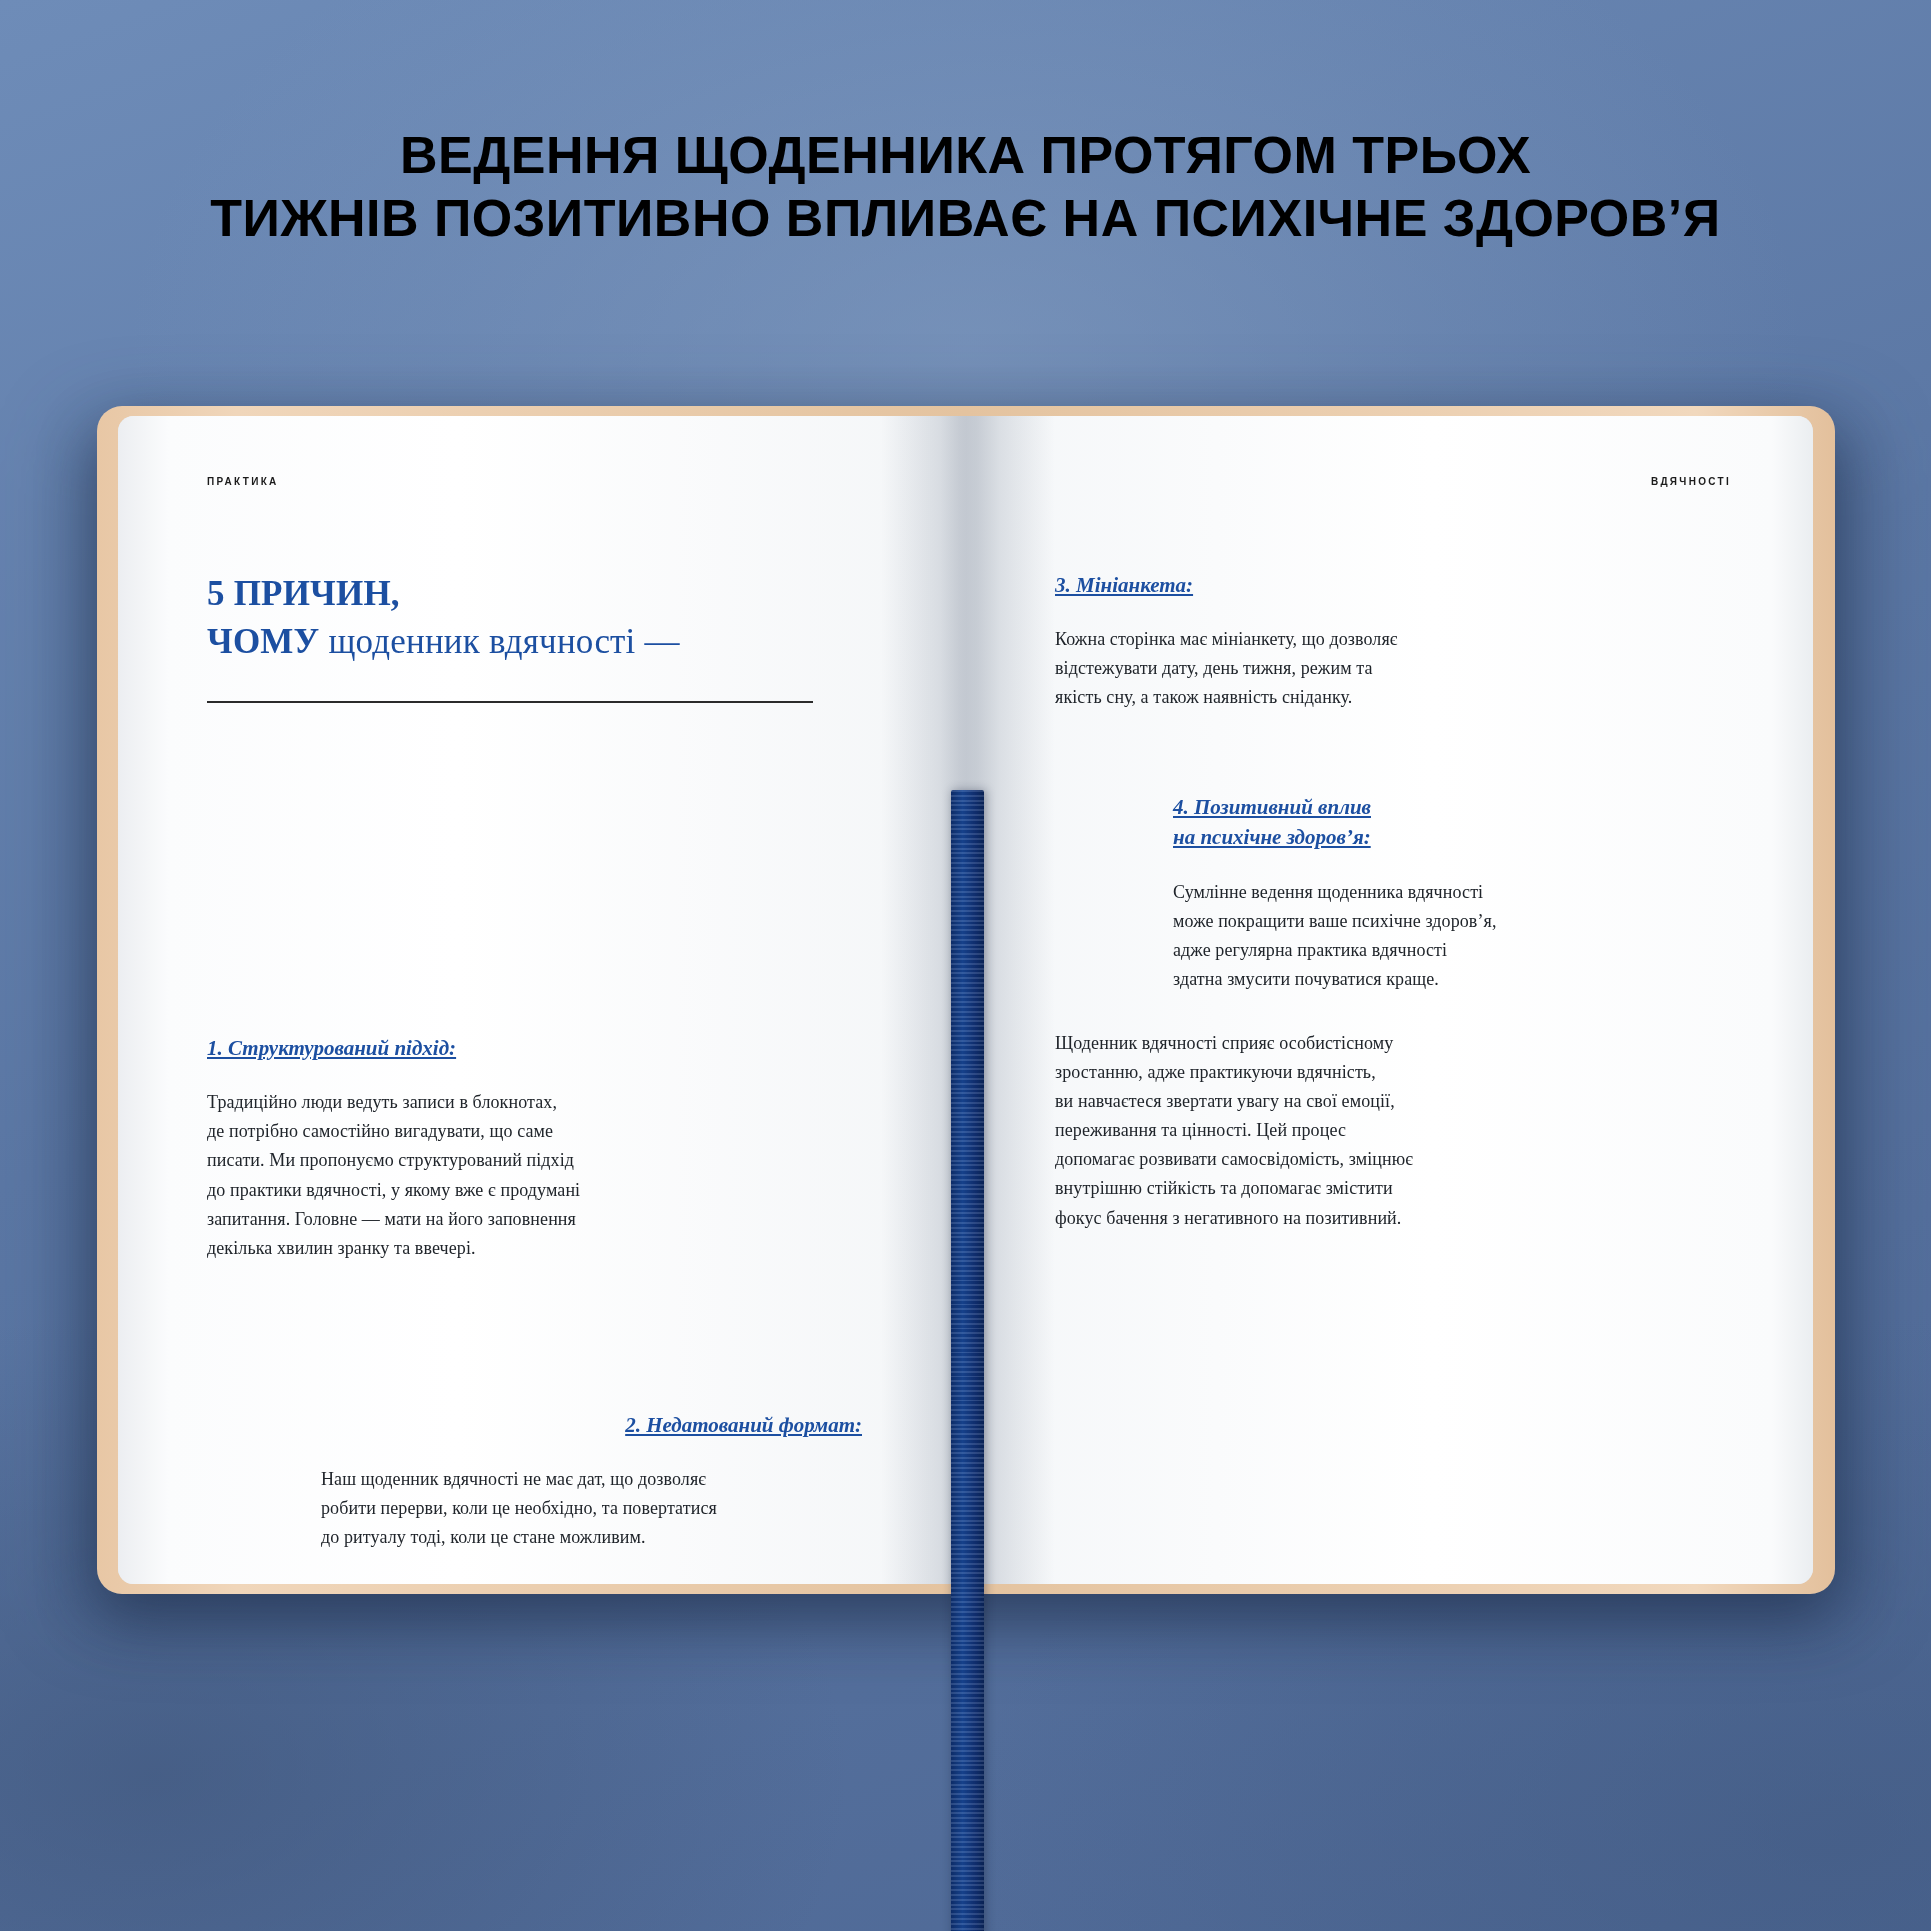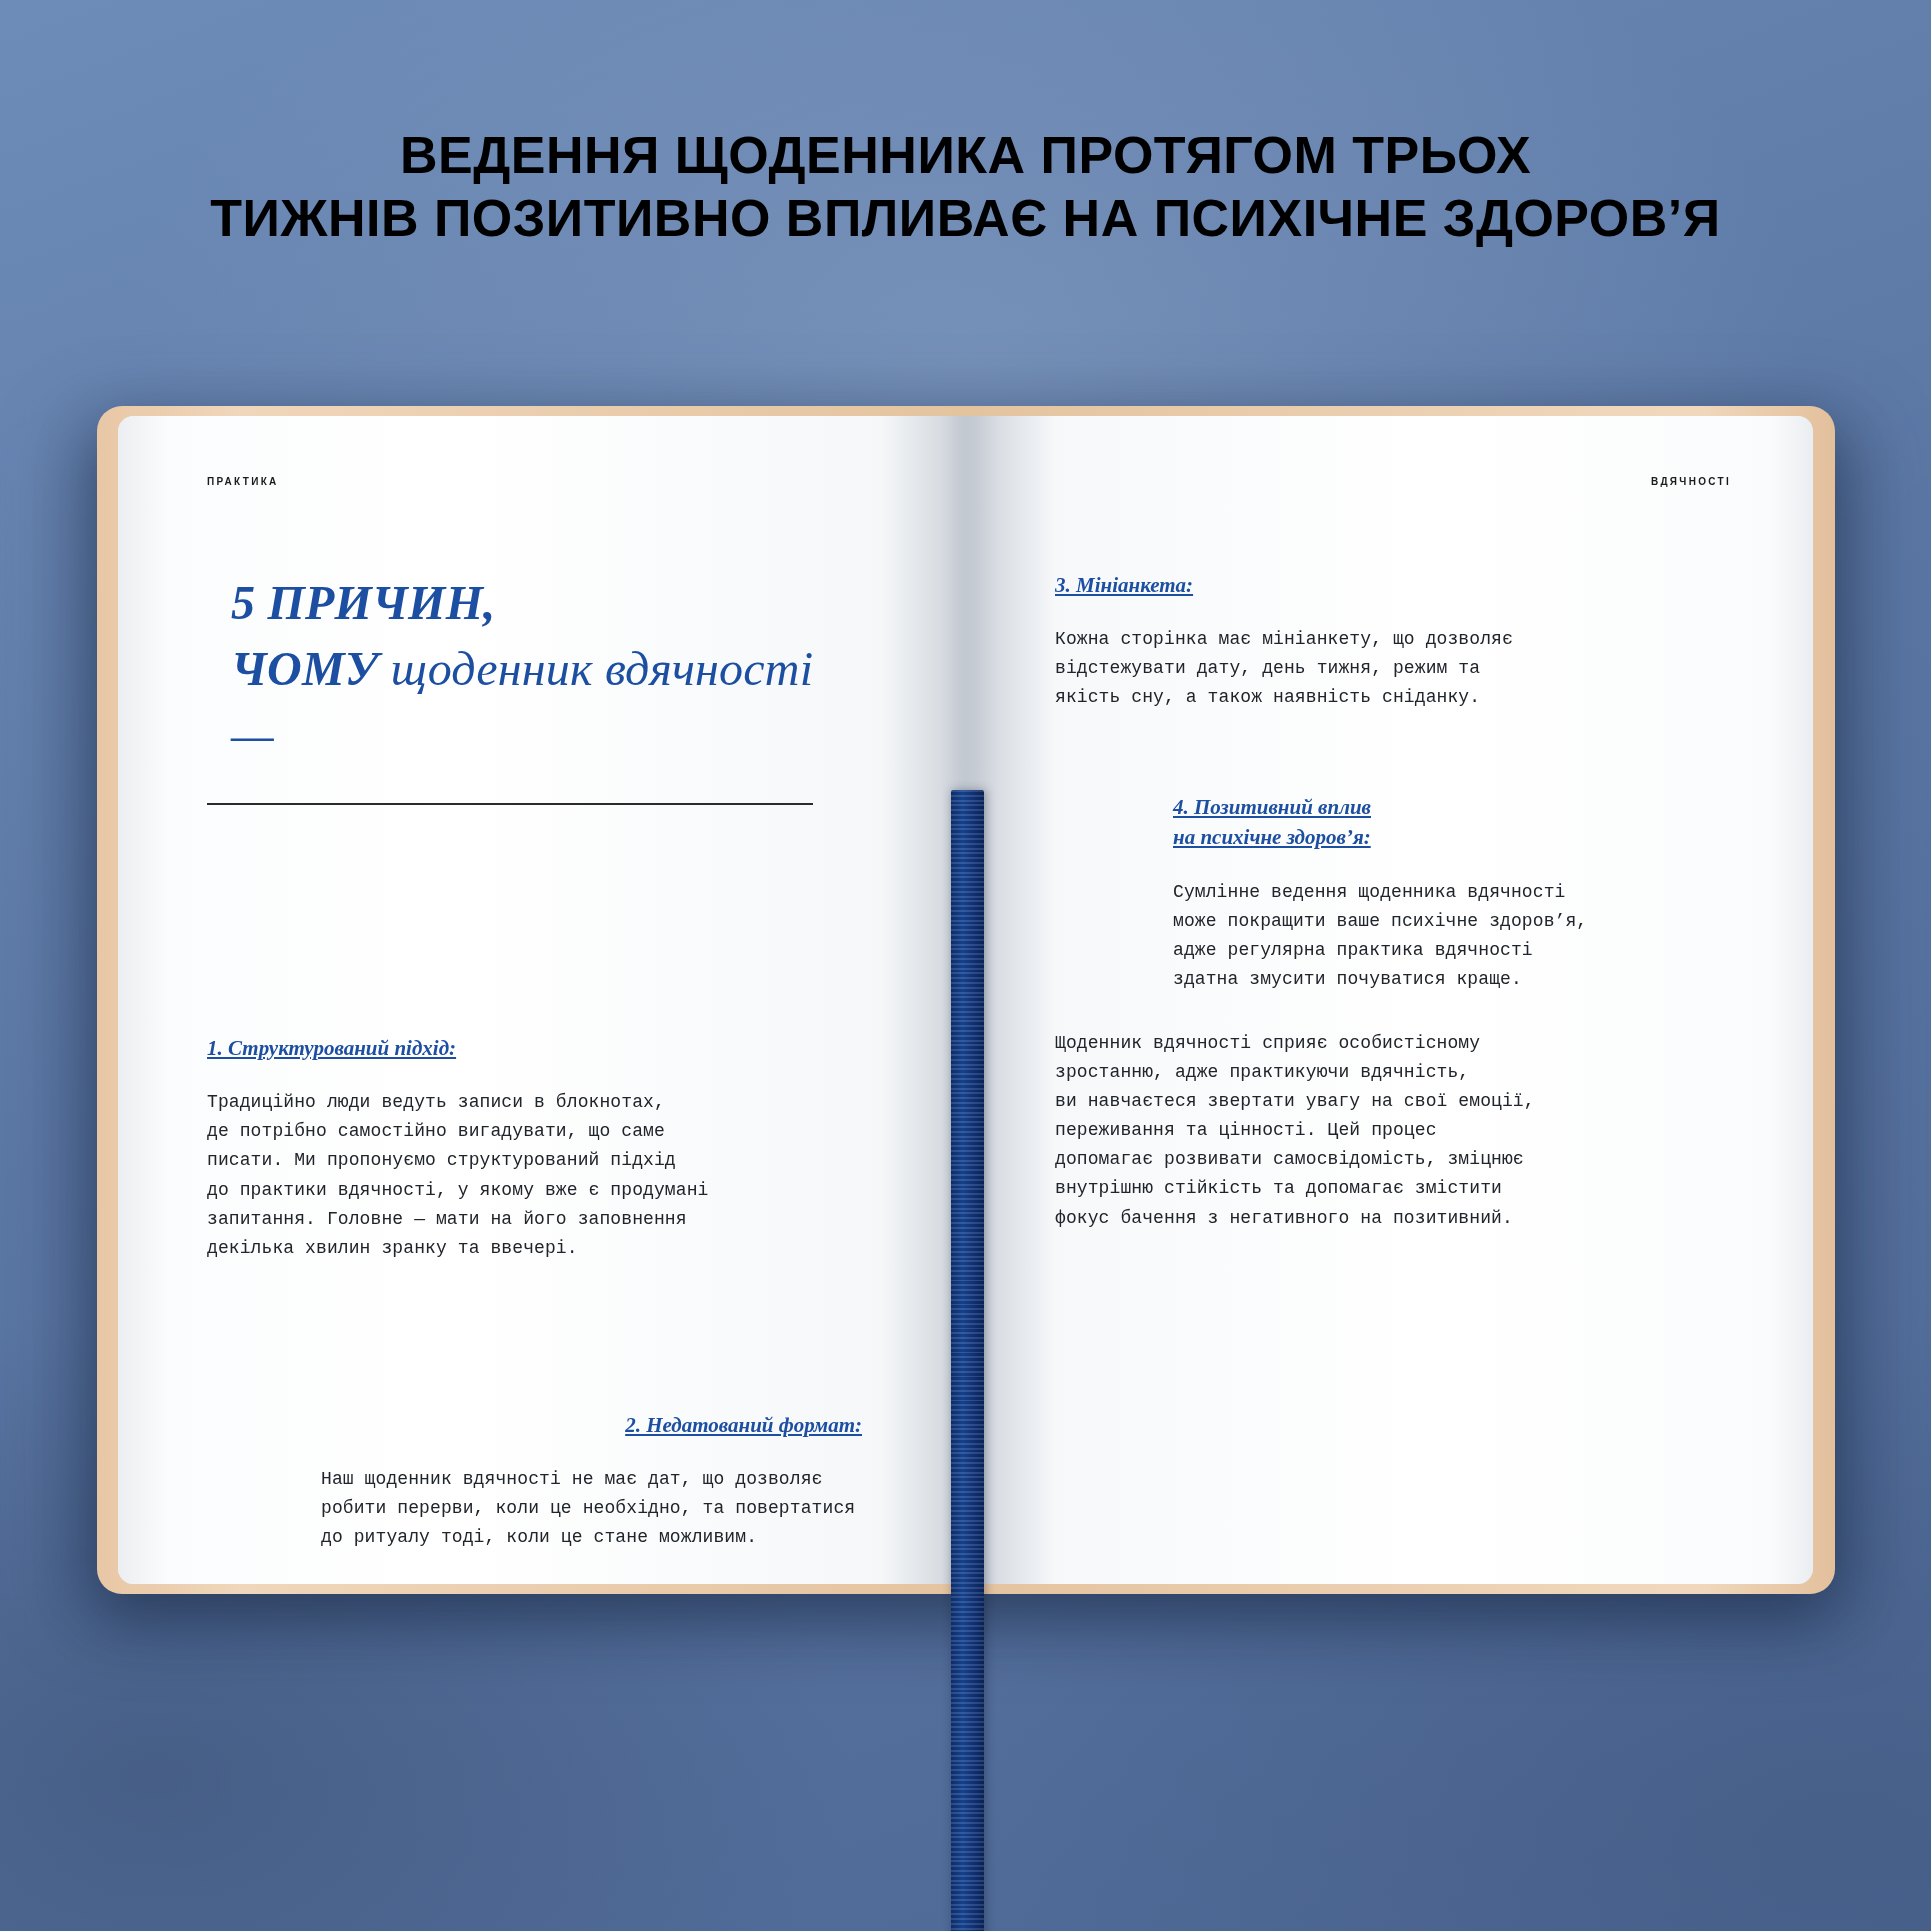--- a/index.html
+++ b/index.html
@@ -142,26 +142,24 @@
   }
   .content-right {
     position: absolute;
     left: 89px;
     top: 154px;
     width: 618px;
   }
 
   .main-title {
     font-family: "Liberation Serif", serif;
-    font-style: italic;
     color: #1c4fa1;
-    font-size: 48px;
+    font-size: 35px;
     line-height: 1.38;
     letter-spacing: 0.2px;
-    margin-left: 24px;
   }
   .main-title .bold { font-weight: 700; }
   .main-title .reg { font-weight: 400; }
 
   .rule {
     margin-top: 35px;
     height: 1.9px;
     width: 606px;
     background: #2b2b2b;
   }
@@ -174,21 +172,21 @@
     font-weight: 700;
     color: #1c4fa1;
     font-size: 21px;
     line-height: 1.45;
     white-space: pre-line;
     text-decoration: underline;
   }
 
   .sec-body {
     margin-top: 25px;
-    font-family: Liberation Mono, monospace;
+    font-family: Liberation Serif, serif;
     font-size: 18px;
     line-height: 1.62;
     color: #20252b;
     white-space: pre-line;
     letter-spacing: 0.1px;
   }
 
   
   .blk-1 { position: absolute; left: 0; top: 463px; width: 599px; }
   .blk-2 { position: absolute; left: 114px; top: 840px; width: 541px; }

